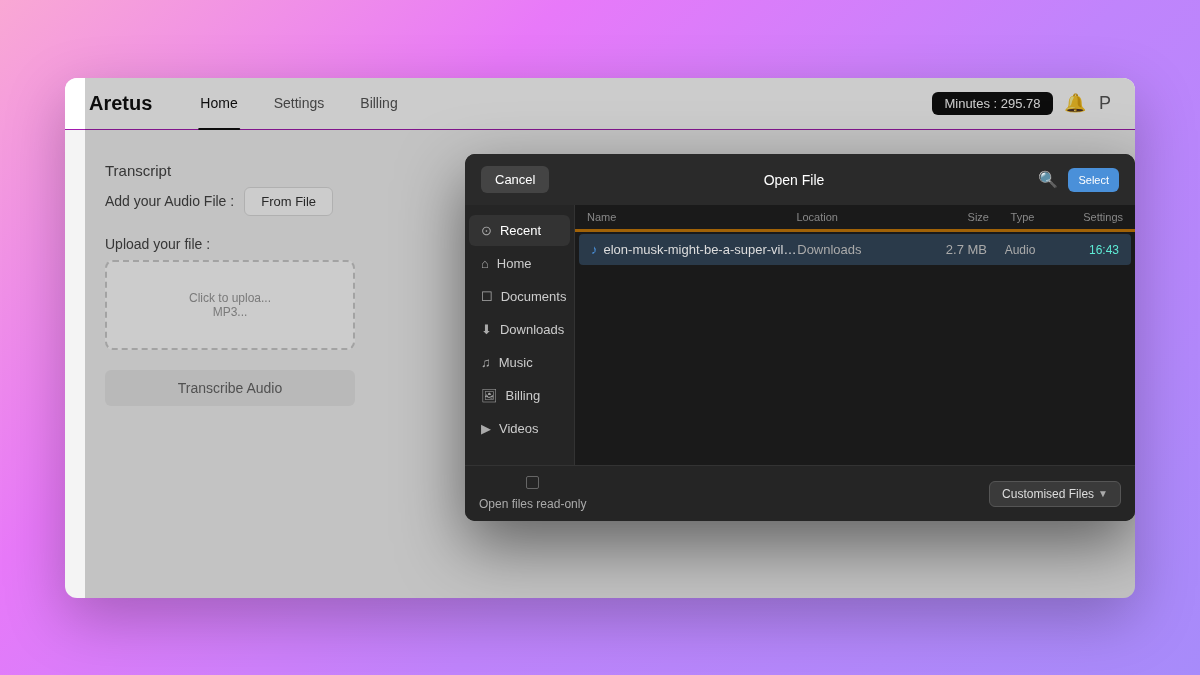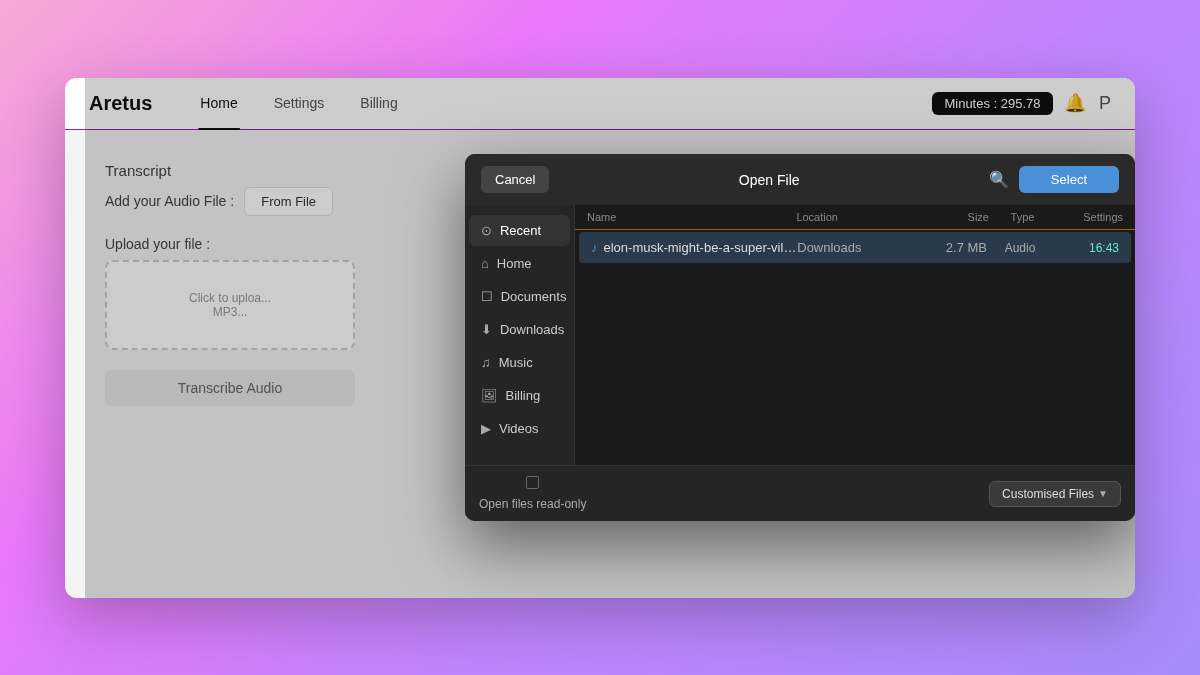--- a/index.html
+++ b/index.html
@@ -218,22 +218,22 @@
       color: #aaa;
       font-size: 16px;
       cursor: pointer;
     }
 
     .modal-select-btn {
       background: #4a90d9;
       border: none;
       border-radius: 6px;
       color: #fff;
-      font-size: 13px;
-      padding: 6px 32px;
+      font-size: 11px;
+      padding: 6px 10px;
       cursor: pointer;
     }
 
     
     .modal-body {
       display: flex;
       height: 260px;
     }
 
     
@@ -270,21 +270,21 @@
     .modal-filelist {
       flex: 1;
       background: #1a1a1a;
       overflow-y: auto;
     }
 
     .filelist-header {
       display: flex;
       align-items: center;
       padding: 6px 12px;
-      border-bottom: 1px solid #a16207;
+      border-bottom: 3px solid #a16207;
     }
 
     .filelist-col {
       font-size: 11px;
       color: #888;
       font-weight: 500;
     }
 
     .col-name { flex: 2.5; }
     .col-location { flex: 1.5; }

